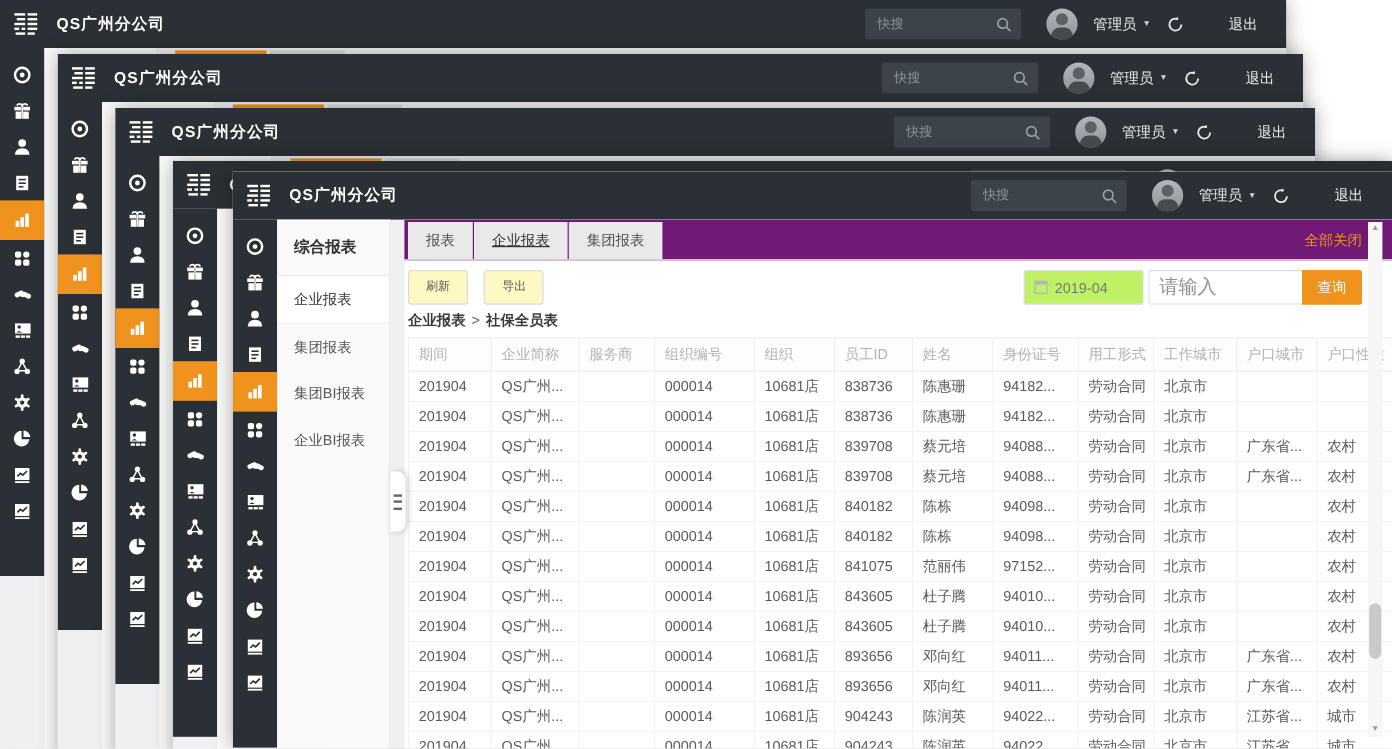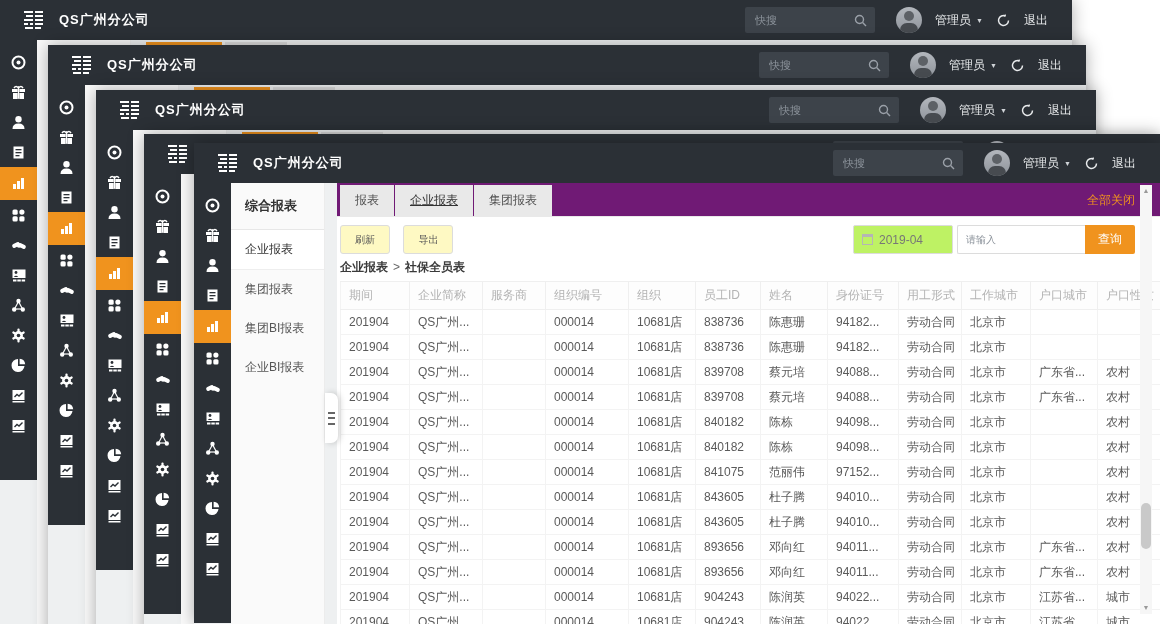--- a/index.html
+++ b/index.html
@@ -6,36 +6,36 @@
   .stage{position:relative;width:1160px;height:624px;overflow:hidden;background:#fff;
          font-family:"Liberation Sans","DejaVu Sans",sans-serif;}
   
   .win{position:absolute;overflow:hidden;background:#eef0f1;box-shadow:0 0 16px rgba(0,0,0,.32);}
   .w1{left:0;top:0;width:1072px;height:624px;z-index:10;}
   .w2{left:48px;top:45px;width:1038px;height:624px;z-index:20;}
   .w3{left:96px;top:90px;width:1000px;height:624px;z-index:30;}
   .w4{left:144px;top:134px;width:1016px;height:624px;z-index:40;}
   .w5{left:194px;top:143px;width:966px;height:481px;z-index:50;}
   .topbar{position:absolute;top:0;left:0;right:0;height:40px;background:#2b3036;display:flex;
-          align-items:center;padding:0 24px 0 21px;box-sizing:border-box;gap:13px;}
+          align-items:center;padding:0 24px 0 9px;box-sizing:border-box;gap:13px;}
   .logo{width:25px;height:25px;flex:none;}
   .appname{color:#fff;font-size:13px;font-weight:bold;letter-spacing:1px;white-space:nowrap;}
   .spacer{flex:1;}
   .hsearch{width:130px;height:26px;background:#3d434a;border-radius:2px;display:flex;align-items:center;
            padding:0 8px;box-sizing:border-box;flex:none;}
   .hsearch input{flex:1;min-width:0;background:transparent;border:0;outline:0;color:#cfd3d7;font-size:11px;}
   ::placeholder{color:#8d949c;opacity:1;}
   .sicon svg,.refresh svg{display:block;}
   .avatar{width:26px;height:26px;border-radius:50%;background:linear-gradient(#b3b7bd,#8e939a);
           position:relative;overflow:hidden;flex:none;margin-left:8px;}
   .av-head{position:absolute;left:8px;top:4px;width:10px;height:10px;border-radius:50%;background:#5d6166;}
   .av-body{position:absolute;left:4px;top:16px;width:18px;height:12px;border-radius:7px 7px 0 0;background:#474b50;}
   .uname{color:#e8eaec;font-size:12px;display:flex;align-items:center;gap:5px;white-space:nowrap;cursor:pointer;}
   .caret{font-size:7px;color:#cfd3d7;}
-  .logout{color:#e8eaec;font-size:12px;white-space:nowrap;cursor:pointer;}
+  .logout{color:#e8eaec;font-size:12px;white-space:nowrap;cursor:pointer;margin-left:24px;}
   .sidebar{position:absolute;left:0;top:40px;width:37px;height:440px;background:#2b3036;display:flex;
            flex-direction:column;align-items:center;padding-top:7px;box-sizing:border-box;}
   .sb-ic{width:37px;height:30px;display:flex;align-items:center;justify-content:center;flex:none;}
   .sb-ic.sb-active{background:var(--accent);height:33px;}
   .menu-panel{position:absolute;left:37px;top:40px;width:94px;bottom:0;background:#fafafa;
               border-right:1px solid #ececec;box-sizing:border-box;}
   .tab-sliver{position:absolute;left:146px;top:42px;height:10px;width:232px;background:#f0f0f0;}
   .sl-orange{position:absolute;left:0;top:0;width:76px;height:10px;background:var(--accent);}
   .sl-gray{position:absolute;left:79px;top:0;width:62px;height:10px;background:#dcdcdc;}
   
@@ -50,21 +50,21 @@
   .fw-toolbar{position:absolute;left:146px;top:82px;right:25px;height:30px;}
   .btn{display:inline-block;height:29px;line-height:27px;padding:0 14px;border:1px solid #dcdcdc;
        border-radius:3px;background:#fef9c3;color:#555;font-size:10px;margin-right:9px;box-sizing:border-box;cursor:pointer;}
   .tb-right{position:absolute;right:0;top:0;display:flex;height:29px;}
   .date-box{width:100px;border:1px solid #dcdcdc;display:flex;align-items:center;padding:0 8px;
             box-sizing:border-box;background:#bef264;margin-right:4px;border-radius:2px;}
   .cal{width:11px;height:11px;border:1px solid #b5b5b5;border-top:3px solid #b5b5b5;margin-right:6px;
        box-sizing:border-box;flex:none;}
   .date-box b{font-weight:normal;color:#777;font-size:12px;}
   .tb-input{width:128px;border:1px solid #dcdcdc;border-right:0;padding:0 8px;box-sizing:border-box;
-            font-size:10px;color:#333;outline:none;border-radius:2px 0 0 2px;}
+            font-size:16px;color:#333;outline:none;border-radius:2px 0 0 2px;}
   .btn-search{width:50px;background:var(--accent);color:#fff;border:0;font-size:12px;cursor:pointer;
               border-radius:0 2px 2px 0;}
   .fw-crumb{position:absolute;left:146px;top:116px;font-size:12px;color:#3a3a3a;font-weight:bold;}
   .fw-crumb .sep{margin:0 5px;color:#666;font-weight:normal;}
   .fw-table{position:absolute;left:146px;top:138px;width:792px;border-collapse:collapse;
             table-layout:fixed;font-size:12px;}
   .fw-table th{height:27px;color:#b3b3b3;font-weight:normal;background:#fdfdfd;
                border:1px solid #efefef;padding:0 8px;white-space:nowrap;overflow:hidden;}
   .fw-table td{height:24px;color:#5a5a5a;border-right:1px solid #f3f3f3;border-bottom:1px solid #f3f3f3;
                padding:0 8px;white-space:nowrap;overflow:hidden;}

